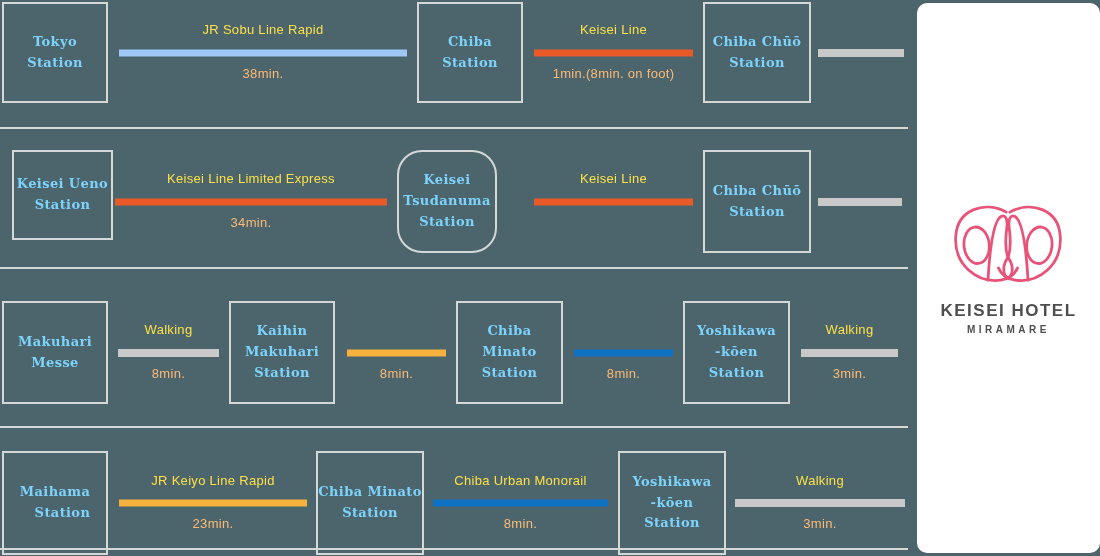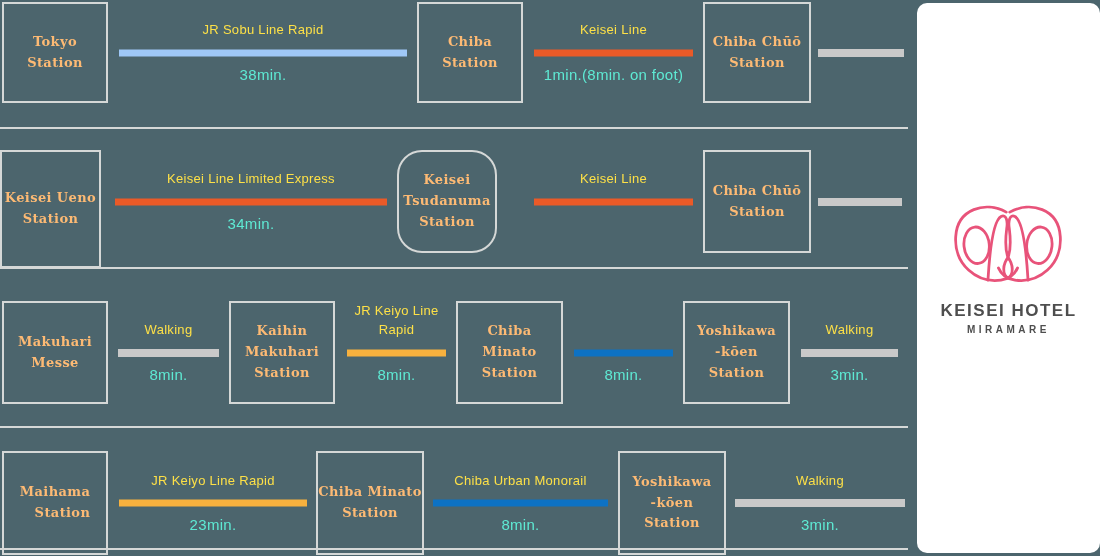--- a/index.html
+++ b/index.html
@@ -1,27 +1,27 @@
 <!DOCTYPE html>
 <html><head>
 <meta charset="utf-8">
 <style>
   html,body{margin:0;padding:0;background:#4c656d;}
   #canvas{position:relative;width:1100px;height:556px;overflow:hidden;background:#4c656d;
           font-family:"Liberation Sans",sans-serif;}
   .station{position:absolute;border:2px solid #d5d8d7;box-sizing:border-box;
            display:flex;align-items:center;justify-content:center;text-align:center;}
   .station-name{font-family:"DejaVu Serif",serif;font-weight:700;font-size:13px;
-                line-height:1.6;color:#fdba74;letter-spacing:.4px;white-space:pre-line;}
+                line-height:1.6;color:#7dd3fc;letter-spacing:.4px;white-space:pre-line;}
   .seg{position:absolute;}
   .bar{position:absolute;left:0;top:50%;width:100%;transform:translateY(-50%);}
   .lbl{position:absolute;left:-30%;width:160%;bottom:50%;margin-bottom:13px;text-align:center;
        font-size:13px;color:#fde047;letter-spacing:.3px;line-height:1.5;white-space:pre-line;}
   .tim{position:absolute;left:-30%;width:160%;top:50%;margin-top:13px;text-align:center;
-       font-size:15px;color:#5eead4;letter-spacing:.3px;}
+       font-size:13px;color:#fdba74;letter-spacing:.3px;}
   .divider{position:absolute;left:0;width:908px;height:2px;background:#d5d8d7;}
   .panel{position:absolute;top:3px;right:0;width:183px;height:550px;background:#ffffff;
          border-radius:10px;display:flex;flex-direction:column;align-items:center;
          justify-content:center;}
   .panel-inner{display:flex;flex-direction:column;align-items:center;transform:translateY(-10px);}
   .hotel-title{font-size:17px;font-weight:700;letter-spacing:1.5px;color:#4e4e4e;margin-top:8px;}
   .hotel-sub{font-size:10px;font-weight:700;letter-spacing:3.5px;color:#4e4e4e;margin-top:3px;}
 </style>
 </head>
 <body>
@@ -46,21 +46,21 @@
         <div class="bar" style="height: 7px; background: rgb(234, 90, 40);"></div>
         <div class="tim">1min.(8min. on foot)</div>
       </div>
       <div class="station" style="left: 703px; top: 2px; width: 108px; height: 101px;">
         <div class="station-name">Chiba Chūō
 Station</div>
       </div>
       <div class="seg" style="left: 818px; top: 2px; width: 86px; height: 101px;">
         <div class="bar" style="height: 8px; background: rgb(201, 201, 201);"></div>
       </div>
-      <div class="station" style="left: 0; top: 150px; width: 101px; height: 118px;">
+      <div class="station" style="left: 12px; top: 150px; width: 101px; height: 90px;">
         <div class="station-name">Keisei Ueno
 Station</div>
       </div>
       <div class="seg" style="left: 115px; top: 150px; width: 272px; height: 103px;">
         <div class="lbl">Keisei Line Limited Express</div>
         <div class="bar" style="height: 7px; background: rgb(234, 90, 40);"></div>
         <div class="tim">34min.</div>
       </div>
       <div class="station" style="left: 397px; top: 150px; width: 100px; height: 103px; border-radius: 25px;">
         <div class="station-name">Keisei
@@ -85,22 +85,20 @@
       <div class="seg" style="left: 118px; top: 301px; width: 101px; height: 103px;">
         <div class="lbl">Walking</div>
         <div class="bar" style="height: 8px; background: rgb(201, 201, 201);"></div>
         <div class="tim">8min.</div>
       </div>
       <div class="station" style="left: 229px; top: 301px; width: 106px; height: 103px;">
         <div class="station-name">Kaihin Makuhari
 Station</div>
       </div>
       <div class="seg" style="left: 347px; top: 301px; width: 99px; height: 103px;">
-        <div class="lbl">JR Keiyo Line
-Rapid</div>
         <div class="bar" style="height: 7px; background: rgb(247, 177, 62);"></div>
         <div class="tim">8min.</div>
       </div>
       <div class="station" style="left: 456px; top: 301px; width: 107px; height: 103px;">
         <div class="station-name">Chiba Minato
 Station</div>
       </div>
       <div class="seg" style="left: 574px; top: 301px; width: 99px; height: 103px;">
         <div class="bar" style="height: 7px; background: rgb(13, 114, 196);"></div>
         <div class="tim">8min.</div>

